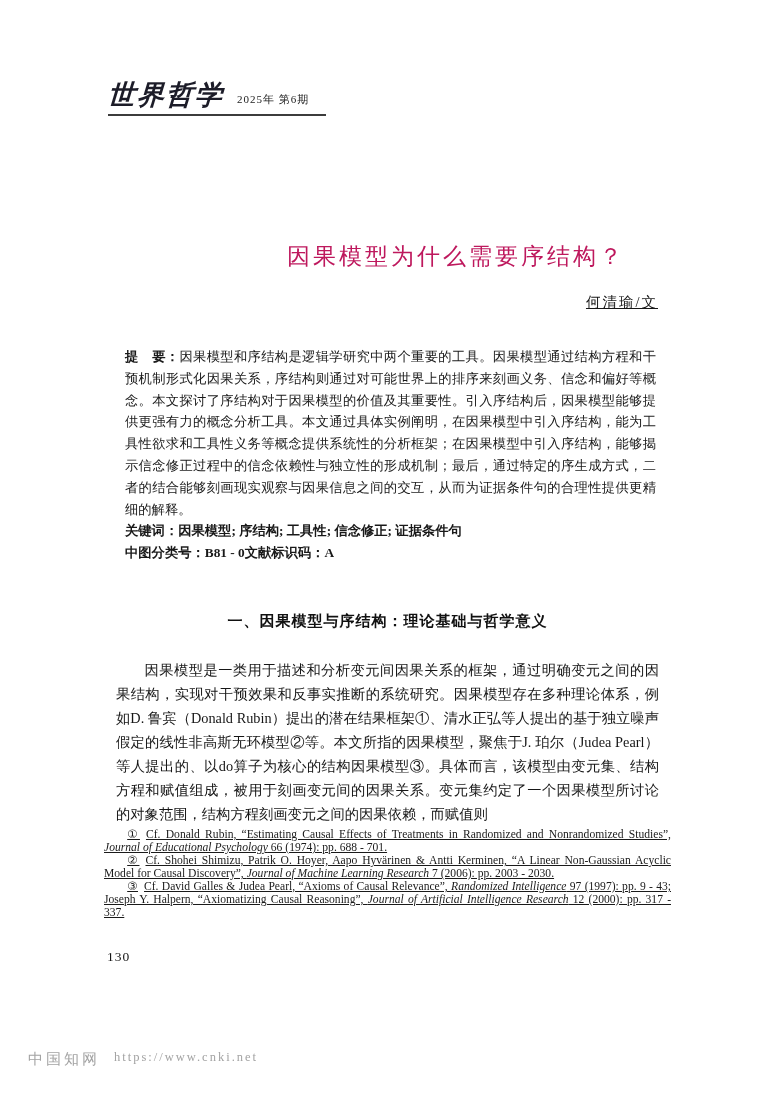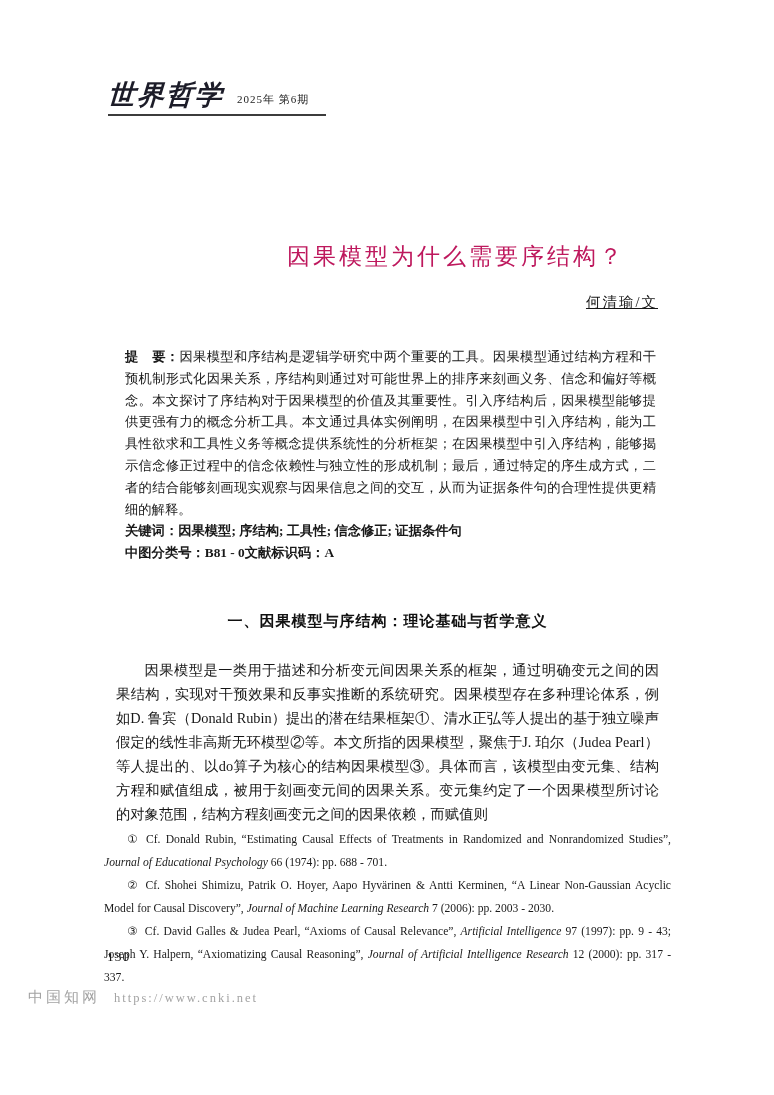--- a/index.html
+++ b/index.html
@@ -59,34 +59,34 @@
   
   .body-text {
     position:absolute; top:646px; left:104px; width:567px;
     font-size:14.3px; line-height:24px; text-align:justify; color:#161616;
   }
   .body-text p { margin:12px; text-indent:2em; }
 
   
   .footnotes {
     position:absolute; top:828px; left:104px; width:567px;
-    font-size:11.6px; line-height:23px; text-align:justify; color:#1a1a1a;
+    font-size:11.6px; line-height:13px; text-align:justify; color:#1a1a1a;text-decoration:underline;
   }
   .footnotes p { margin:0; text-indent:2em; }
   .fn-marker { margin-right:6px; }
   .footnotes em { font-style:italic; }
 
   
   .page-number {
     position:absolute; top:949px; left:107px;
     font-size:13.5px; color:#161616; letter-spacing:1px;
   }
 
   
-  .watermark { position:absolute; left:28px; top:988px; display:flex; align-items:flex-end; }
+  .watermark { position:absolute; left:28px; top:1050px; display:flex; align-items:flex-start; }
   .watermark-brand { font-size:15px; color:#a3a3a3; letter-spacing:3px; }
   .watermark-url {
     font-size:12.5px; color:#a3a3a3; letter-spacing:2px; margin-left:14px;
     padding-bottom:1px; font-family:Liberation Serif, serif;
   }
 </style>
 </head>
 <body>
 
 <div class="page">
@@ -110,21 +110,21 @@
 
   <div class="section-heading">一、因果模型与序结构：理论基础与哲学意义</div>
 
   <div class="body-text">
     <p>因果模型是一类用于描述和分析变元间因果关系的框架，通过明确变元之间的因果结构，实现对干预效果和反事实推断的系统研究。因果模型存在多种理论体系，例如D. 鲁宾（Donald Rubin）提出的潜在结果框架①、清水正弘等人提出的基于独立噪声假定的线性非高斯无环模型②等。本文所指的因果模型，聚焦于J. 珀尔（Judea Pearl）等人提出的、以do算子为核心的结构因果模型③。具体而言，该模型由变元集、结构方程和赋值组成，被用于刻画变元间的因果关系。变元集约定了一个因果模型所讨论的对象范围，结构方程刻画变元之间的因果依赖，而赋值则</p>
   </div>
 
   <div class="footnotes">
     <p><span class="fn-marker">①</span><span>Cf. Donald Rubin, “Estimating Causal Effects of Treatments in Randomized and Nonrandomized Studies”, </span><em>Journal of Educational Psychology</em><span> 66 (1974): pp. 688 - 701.</span></p>
     <p><span class="fn-marker">②</span><span>Cf. Shohei Shimizu, Patrik O. Hoyer, Aapo Hyvärinen &amp; Antti Kerminen, “A Linear Non-Gaussian Acyclic Model for Causal Discovery”, </span><em>Journal of Machine Learning Research</em><span> 7 (2006): pp. 2003 - 2030.</span></p>
-    <p><span class="fn-marker">③</span><span>Cf. David Galles &amp; Judea Pearl, “Axioms of Causal Relevance”, </span><em>Artificial Intelligence</em><span> 97 (1997): pp. 9 - 43; Joseph Y. Halpern, “Axiomatizing Causal Reasoning”, </span><em>Journal of Artificial Intelligence Research</em><span> 12 (2000): pp. 317 - 337.</span></p>
+    <p><span class="fn-marker">③</span><span>Cf. David Galles &amp; Judea Pearl, “Axioms of Causal Relevance”, </span><em>Randomized Intelligence</em><span> 97 (1997): pp. 9 - 43; Joseph Y. Halpern, “Axiomatizing Causal Reasoning”, </span><em>Journal of Artificial Intelligence Research</em><span> 12 (2000): pp. 317 - 337.</span></p>
   </div>
 
   <div class="page-number">130</div>
 
   <div class="watermark">
     <span class="watermark-brand">中国知网</span>
     <span class="watermark-url">https://www.cnki.net</span>
   </div>
 
 </div>

